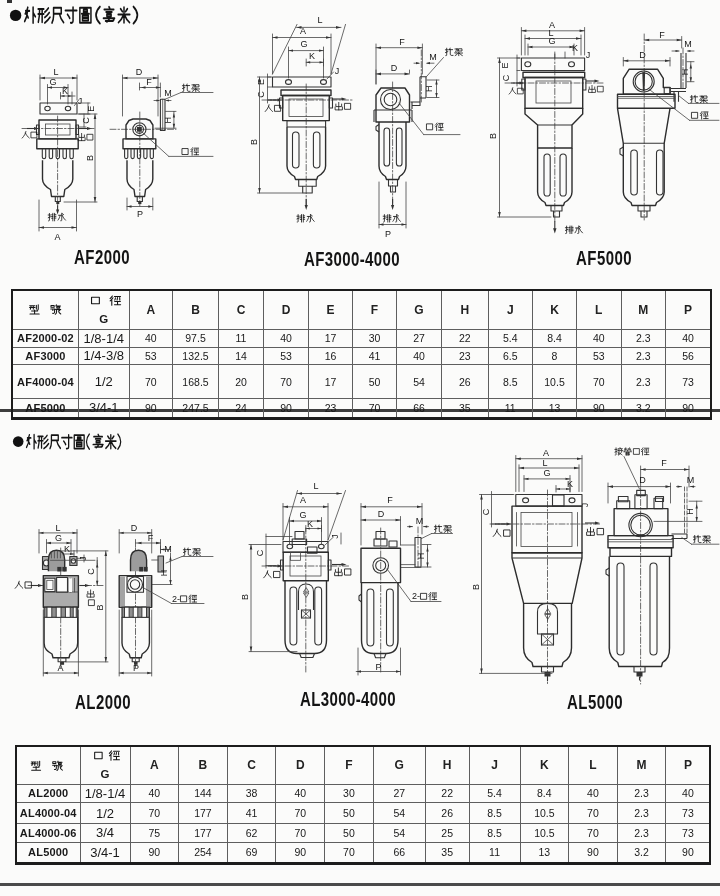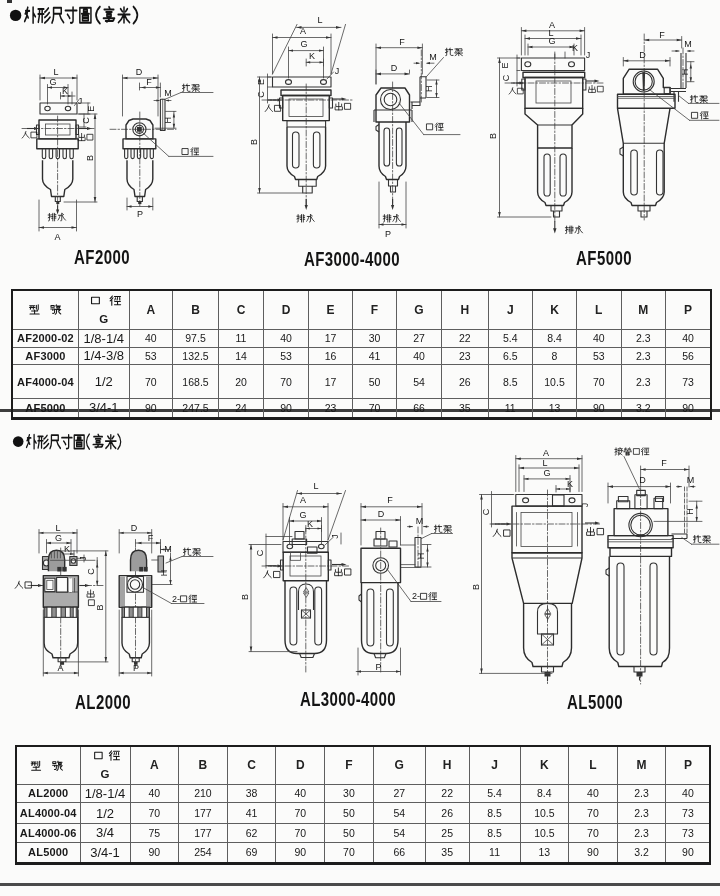--- a/index.html
+++ b/index.html
@@ -833,21 +833,21 @@
         <td class="hl">J</td>
         <td class="hl">K</td>
         <td class="hl">L</td>
         <td class="hl">M</td>
         <td class="hl">P</td>
       </tr>
 <tr style="height:18.5px">
         <td class="mod">AL2000</td>
         <td class="frac">1/8-1/4</td>
         <td>40</td>
-        <td>210</td>
+        <td>144</td>
         <td>38</td>
         <td>40</td>
         <td>30</td>
         <td>27</td>
         <td>22</td>
         <td>5.4</td>
         <td>8.4</td>
         <td>40</td>
         <td>2.3</td>
         <td>40</td>

